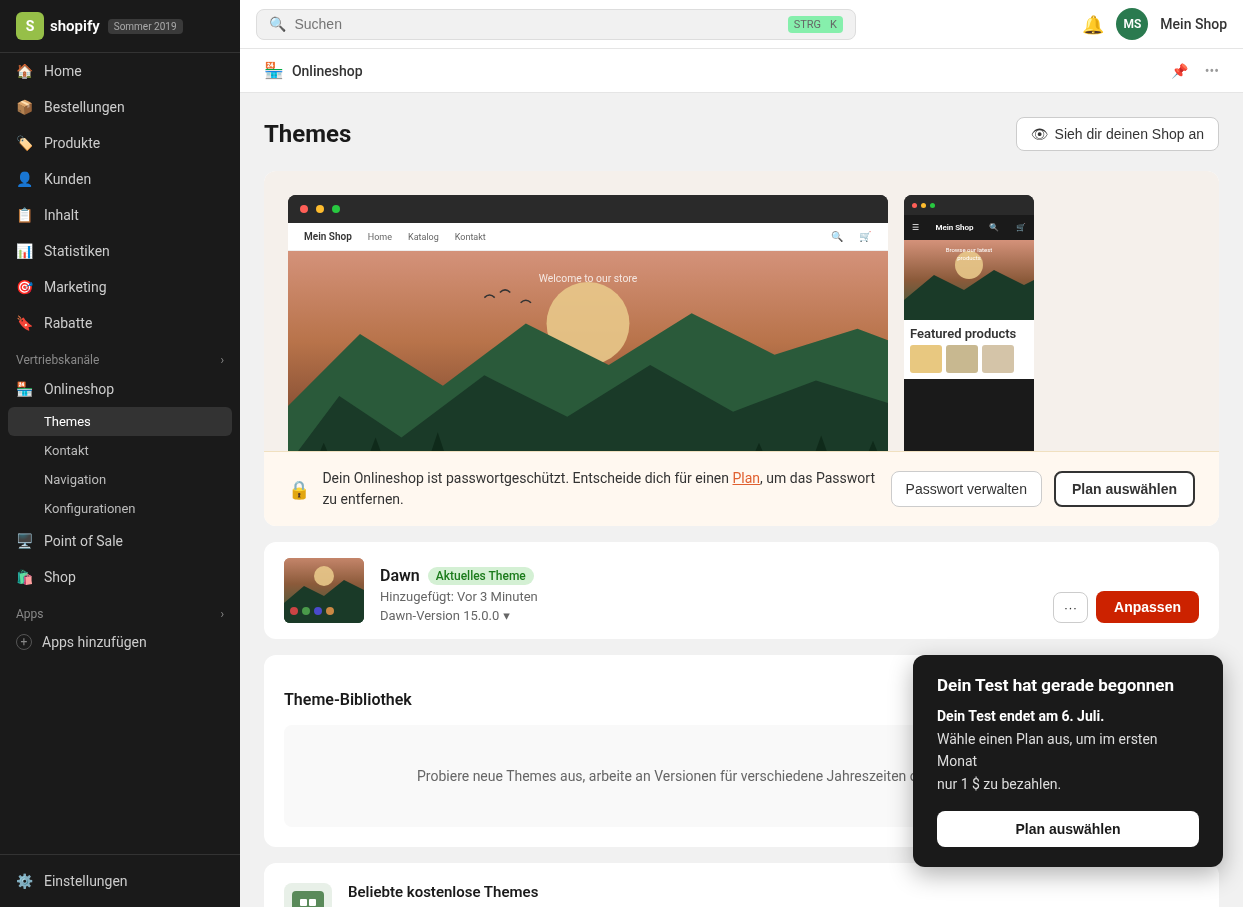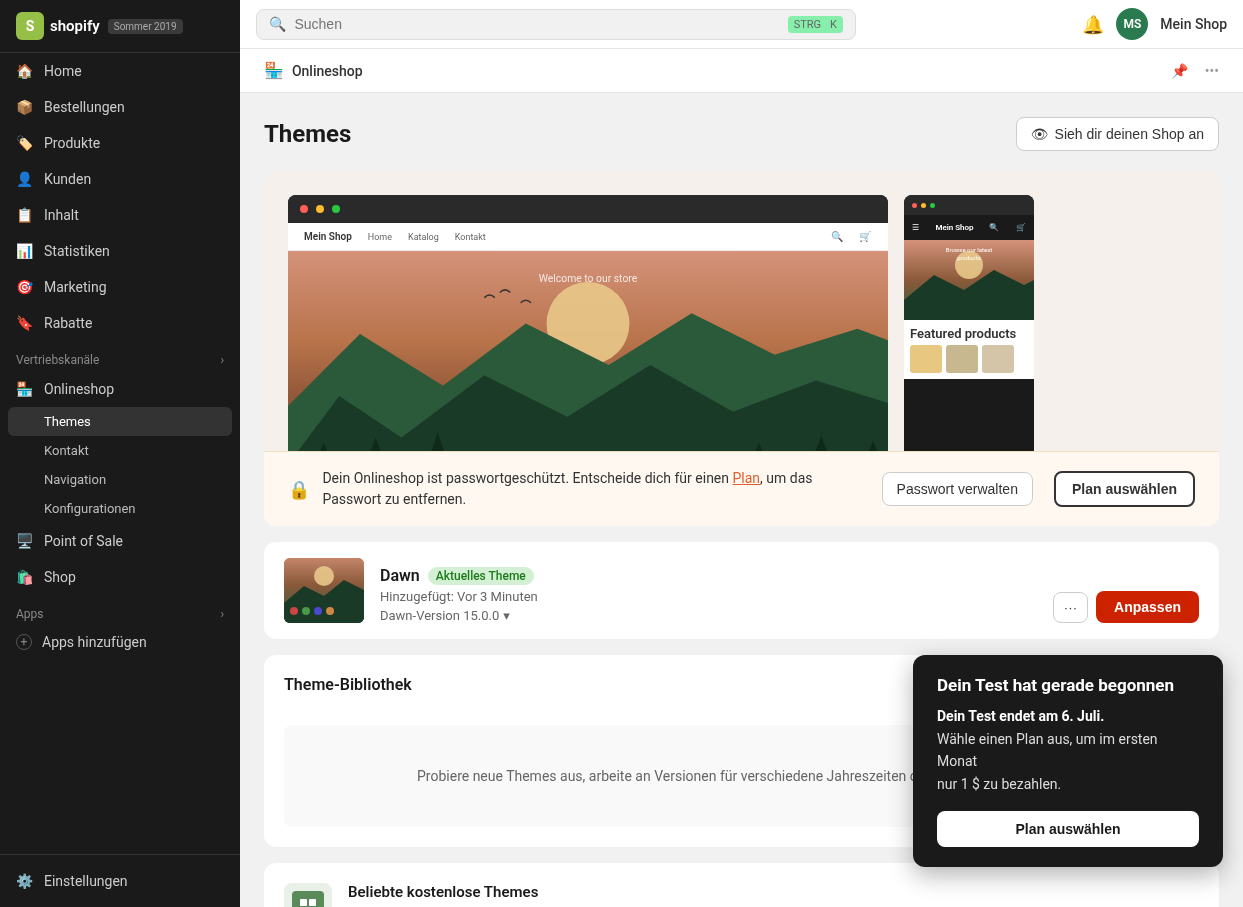--- a/index.html
+++ b/index.html
@@ -58,21 +58,21 @@
     .preview-mobile-hero { background: linear-gradient(180deg, #c4856a 0%, #8b5a3a 40%, #2d5a3d 100%); height: 80px; display: flex; align-items: center; justify-content: center; }
     .preview-mobile-products { padding: 6px; background: white; }
     .preview-mobile-products-title { font-size: 13px; color: #333; margin-bottom: 4px; font-weight: 600; }
     .preview-mobile-product-row { display: flex; gap: 4px; }
     .preview-mobile-product { width: 32px; height: 28px; background: #e8d8c0; border-radius: 3px; }
 
     .password-banner { background: #fff8f0; border-top: 1px solid #f0e0c0; padding: 16px 24px; display: flex; align-items: center; gap: 12px; }
     .lock-icon { color: #b8860b; font-size: 18px; flex-shrink: 0; }
     .password-text { flex: 1; font-size: 14px; color: #333; line-height: 1.5; }
     .password-text a { color: #e06030; text-decoration: underline; }
-    .password-actions { display: flex; align-items: center; gap: 21px; margin-left: auto; }
+    .password-actions { display: flex; gap: 12px; margin-left: auto; }
     .manage-password-btn { background: white; border: 1px solid #ccc; border-radius: 8px; padding: 8px 14px; cursor: pointer; font-size: 14px; color: #333; white-space: nowrap; }
     .choose-plan-btn { background: white; border: 2px solid #333; border-radius: 8px; padding: 8px 16px; cursor: pointer; font-size: 14px; font-weight: 600; color: #333; white-space: nowrap; }
 
     
     .current-theme-section { background: white; border-radius: 12px; padding: 16px 20px; margin-bottom: 16px; }
     .current-theme-row { display: flex; align-items: flex-end; gap: 16px; }
     .theme-thumbnail { width: 80px; height: 65px; background: linear-gradient(180deg, #c4856a 0%, #8b5a3a 40%, #2d5a3d 100%); border-radius: 6px; overflow: hidden; flex-shrink: 0; position: relative; }
     .theme-dots-row { display: flex; gap: 4px; padding: 4px 6px; position: absolute; bottom: 4px; left: 0; }
     .theme-dot { width: 8px; height: 8px; border-radius: 50%; }
     .theme-info { flex: 1; }
@@ -80,21 +80,21 @@
     .theme-name { font-size: 16px; font-weight: 600; color: #1a1a1a; }
     .active-badge { background: #d4f0d4; color: #1a7a1a; font-size: 12px; padding: 2px 8px; border-radius: 12px; font-weight: 500; }
     .theme-added { color: #666; font-size: 13px; margin-bottom: 4px; }
     .theme-version { display: flex; align-items: center; gap: 4px; color: #666; font-size: 13px; cursor: pointer; }
     .theme-actions { display: flex; align-items: center; gap: 8px; margin-left: auto; }
     .more-btn { background: white; border: 1px solid #ccc; border-radius: 8px; padding: 7px 10px; cursor: pointer; color: #333; }
     .customize-btn { background: #cc2200; border: none; border-radius: 8px; padding: 8px 18px; cursor: pointer; font-size: 14px; font-weight: 600; color: white; }
 
     
     .theme-library-section { background: white; border-radius: 12px; padding: 20px; margin-bottom: 16px; }
-    .theme-library-header { display: flex; align-items: flex-start; justify-content: space-between; margin-bottom: 16px; }
+    .theme-library-header { display: flex; align-items: flex-end; justify-content: space-between; margin-bottom: 16px; }
     .theme-library-title { font-size: 16px; font-weight: 600; color: #1a1a1a; }
     .add-theme-btn { display: flex; align-items: center; gap: 6px; background: white; border: 1px solid #ccc; border-radius: 8px; padding: 8px 14px; cursor: pointer; font-size: 14px; color: #333; }
     .theme-library-body { background: #f9f9f9; border-radius: 8px; padding: 40px; text-align: center; color: #666; font-size: 14px; line-height: 1.6; min-height: 80px; display: flex; align-items: center; justify-content: center; }
 
     
     .popular-themes-section { background: white; border-radius: 12px; padding: 20px; margin-bottom: 16px; }
     .popular-theme-row { display: flex; align-items: flex-start; gap: 16px; }
     .popular-theme-icon { width: 48px; height: 48px; background: #e8f0e8; border-radius: 8px; display: flex; align-items: center; justify-content: center; flex-shrink: 0; }
     .popular-theme-icon-inner { width: 32px; height: 32px; background: #5a8a5a; border-radius: 4px; display: flex; align-items: center; justify-content: center; }
     .popular-theme-title { font-size: 15px; font-weight: 600; color: #1a1a1a; margin-bottom: 4px; }

